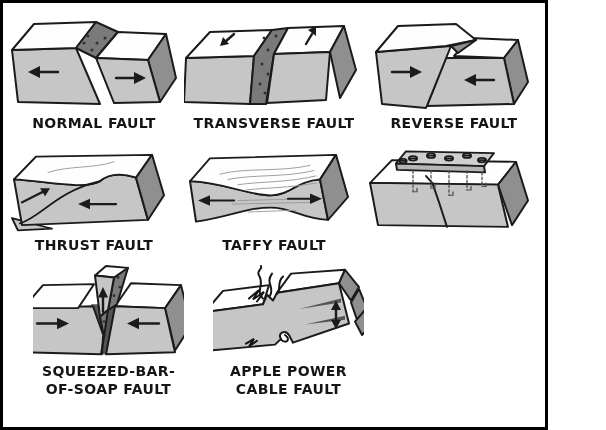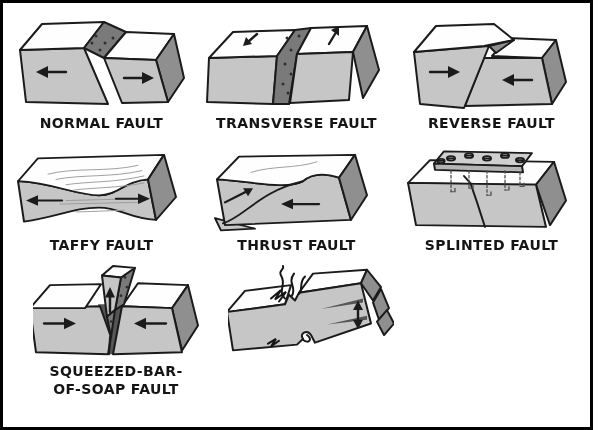--- a/index.html
+++ b/index.html
@@ -1,17 +1,17 @@
 <!DOCTYPE html>
 <html style="--background: #ffffff; --frame: #000000; --outline: #1b1b1b; --block-front: #c6c6c6; --block-top: #fefefe; --block-side: #8f8f8f; --fault-speckle: #7a7a7a; --plate: #cfcfcf; --plate-edge: #b5b5b5;"><head>
 <meta charset="utf-8">
 <style>
   html,body{margin:0;padding:0;background:#fff;}
   .frame{
-    width:593px;height:430px;box-sizing:border-box;
+    width:548px;height:430px;box-sizing:border-box;
     border:3px solid var(--frame,#000);
     background:var(--background,#fff);
     display:grid;
     grid-template-columns:repeat(3,1fr);
     grid-template-rows:139px 117px 1fr;
     padding:1px;
     font-family:"DejaVu Sans", sans-serif;
   }
   .panel{display:flex;flex-direction:column;align-items:center;overflow:hidden;}
   .panel.r1{padding-top:8px;}
@@ -134,20 +134,42 @@
         <path class="as" d="M138,68 L118,68"></path>
           <polygon class="ah" points="108,68 120,62 120,74"></polygon>
       </g>
     </svg>
     <div class="caption">REVERSE FAULT</div>
   </div>
 
   <div class="panel r2">
     <svg viewBox="0 0 196 100" preserveAspectRatio="none">
       <g>
+        <polygon class="ff" points="16,82 56,94 22,96"></polygon>
+        <path class="ff" d="M18,38 C50,40 88,50 104,40 C112,32 124,30 140,36 L152,84 L26,90 Z"></path>
+        <path class="ft" d="M18,38 L40,12 L156,10 L140,36 C124,30 112,32 104,40 C88,50 50,40 18,38 Z"></path>
+        <polygon class="fs" points="140,36 156,10 168,56 152,84"></polygon>
+        <path class="ln" d="M24,88 C46,80 60,52 104,40"></path>
+        <path class="thin" d="M52,30 C74,22 96,26 118,18"></path>
+      </g>
+      <g>
+        <path class="as" d="M26,64 L47,52"></path>
+          <polygon class="ah" points="54,48 49,57 44,48"></polygon>
+      </g>
+      <g>
+        <path class="as" d="M120,66 L94,66"></path>
+          <polygon class="ah" points="82,66 94,60 94,72"></polygon>
+      </g>
+    </svg>
+    <div class="caption">THRUST FAULT</div>
+  </div>
+
+  <div class="panel r2">
+    <svg viewBox="0 0 196 100" preserveAspectRatio="none">
+      <g>
         <path class="ff" d="M14,40 C50,42 72,56 95,56 C114,56 120,40 144,38 L152,84 C124,82 116,70 95,70 C70,70 55,80 20,86 Z"></path>
         <path class="ft" d="M14,40 L34,14 L160,10 L144,38 C120,40 114,56 95,56 C72,56 50,42 14,40 Z"></path>
         <polygon class="fs" points="144,38 160,10 172,58 152,84"></polygon>
         <path class="thin" d="M44,32 C70,24 104,30 134,22"></path>
         <path class="thin" d="M52,38 C78,32 108,36 138,28"></path>
         <path class="thin" d="M62,44 C85,40 110,42 140,34"></path>
         <path class="thin" d="M70,50 C92,47 112,48 140,42"></path>
         <path class="thin" d="M62,62 L130,60"></path>
         <path class="thin" d="M56,66 L136,64"></path>
         <path class="thin" d="M72,75 L120,73"></path>
@@ -155,42 +177,20 @@
       <g>
         <path class="as" d="M58,62 L34,62"></path>
           <polygon class="ah" points="22,62 34,56 34,68"></polygon>
       </g>
       <g>
         <path class="as" d="M112,60 L134,60"></path>
           <polygon class="ah" points="146,60 134,54 134,66"></polygon>
       </g>
     </svg>
     <div class="caption">TAFFY FAULT</div>
-  </div>
-
-  <div class="panel r2">
-    <svg viewBox="0 0 196 100" preserveAspectRatio="none">
-      <g>
-        <polygon class="ff" points="16,82 56,94 22,96"></polygon>
-        <path class="ff" d="M18,38 C50,40 88,50 104,40 C112,32 124,30 140,36 L152,84 L26,90 Z"></path>
-        <path class="ft" d="M18,38 L40,12 L156,10 L140,36 C124,30 112,32 104,40 C88,50 50,40 18,38 Z"></path>
-        <polygon class="fs" points="140,36 156,10 168,56 152,84"></polygon>
-        <path class="ln" d="M24,88 C46,80 60,52 104,40"></path>
-        <path class="thin" d="M52,30 C74,22 96,26 118,18"></path>
-      </g>
-      <g>
-        <path class="as" d="M26,64 L47,52"></path>
-          <polygon class="ah" points="54,48 49,57 44,48"></polygon>
-      </g>
-      <g>
-        <path class="as" d="M120,66 L94,66"></path>
-          <polygon class="ah" points="82,66 94,60 94,72"></polygon>
-      </g>
-    </svg>
-    <div class="caption">THRUST FAULT</div>
   </div>
 
   <div class="panel r2">
     <svg viewBox="0 0 196 100" preserveAspectRatio="none">
       <g>
         <polygon class="ft" points="14,42 36,16 160,18 142,44"></polygon>
         <polygon class="fs" points="142,44 160,18 172,62 156,90"></polygon>
         <polygon class="ff" points="14,42 142,44 152,92 22,90"></polygon>
         <path class="ln" d="M70,34 L77,43" stroke-width="1.5"></path>
         <path class="ln" d="M77,44 L83,64 L91,92"></path>
@@ -219,21 +219,20 @@
         <path class="dash" d="M75,28 L75,48"></path>
           <path class="hook" d="M75,48 L79,48 L79,44"></path>
         <path class="dash" d="M93,28 L93,56"></path>
           <path class="hook" d="M93,56 L97,56 L97,52"></path>
         <path class="dash" d="M111,28 L111,50"></path>
           <path class="hook" d="M111,50 L115,50 L115,46"></path>
         <path class="dash" d="M126,30 L126,46"></path>
           <path class="hook" d="M126,46 L130,46 L130,42"></path>
       </g>
     </svg>
-    <div class="caption">SPLINTED FAULT</div>
   </div>
 
   <div class="panel r3">
     <svg viewBox="0 0 196 100" preserveAspectRatio="none">
       <polygon class="sliver" points="80,42 106,42 97,94 89,94"></polygon>
       <g>
         <polygon class="ff" points="12,46 82,44 93,76 90,94 18,92"></polygon>
         <polygon class="ft" points="12,46 32,22 83,21 67,46"></polygon>
       </g>
       <g>
@@ -288,16 +287,18 @@
         <path class="wire" d="M58,36 L68,27 L62,37 L73,29 L66,39"></path>
         <path class="wire" d="M55,83 L63,78 L58,86 L66,80"></path>
         <path class="wire" d="M90,79 C96,84 100,78 94,74"></path>
       </g>
       <g>
         <path class="as" d="M145,45 L145,61"></path>
         <polygon class="ah" points="145,38 140,48 150,48"></polygon>
         <polygon class="ah" points="145,68 140,58 150,58"></polygon>
       </g>
     </svg>
+    <div class="caption">APPLE POWER
+CABLE FAULT</div>
   </div>
 
 
 </div>
 
 </body></html>

